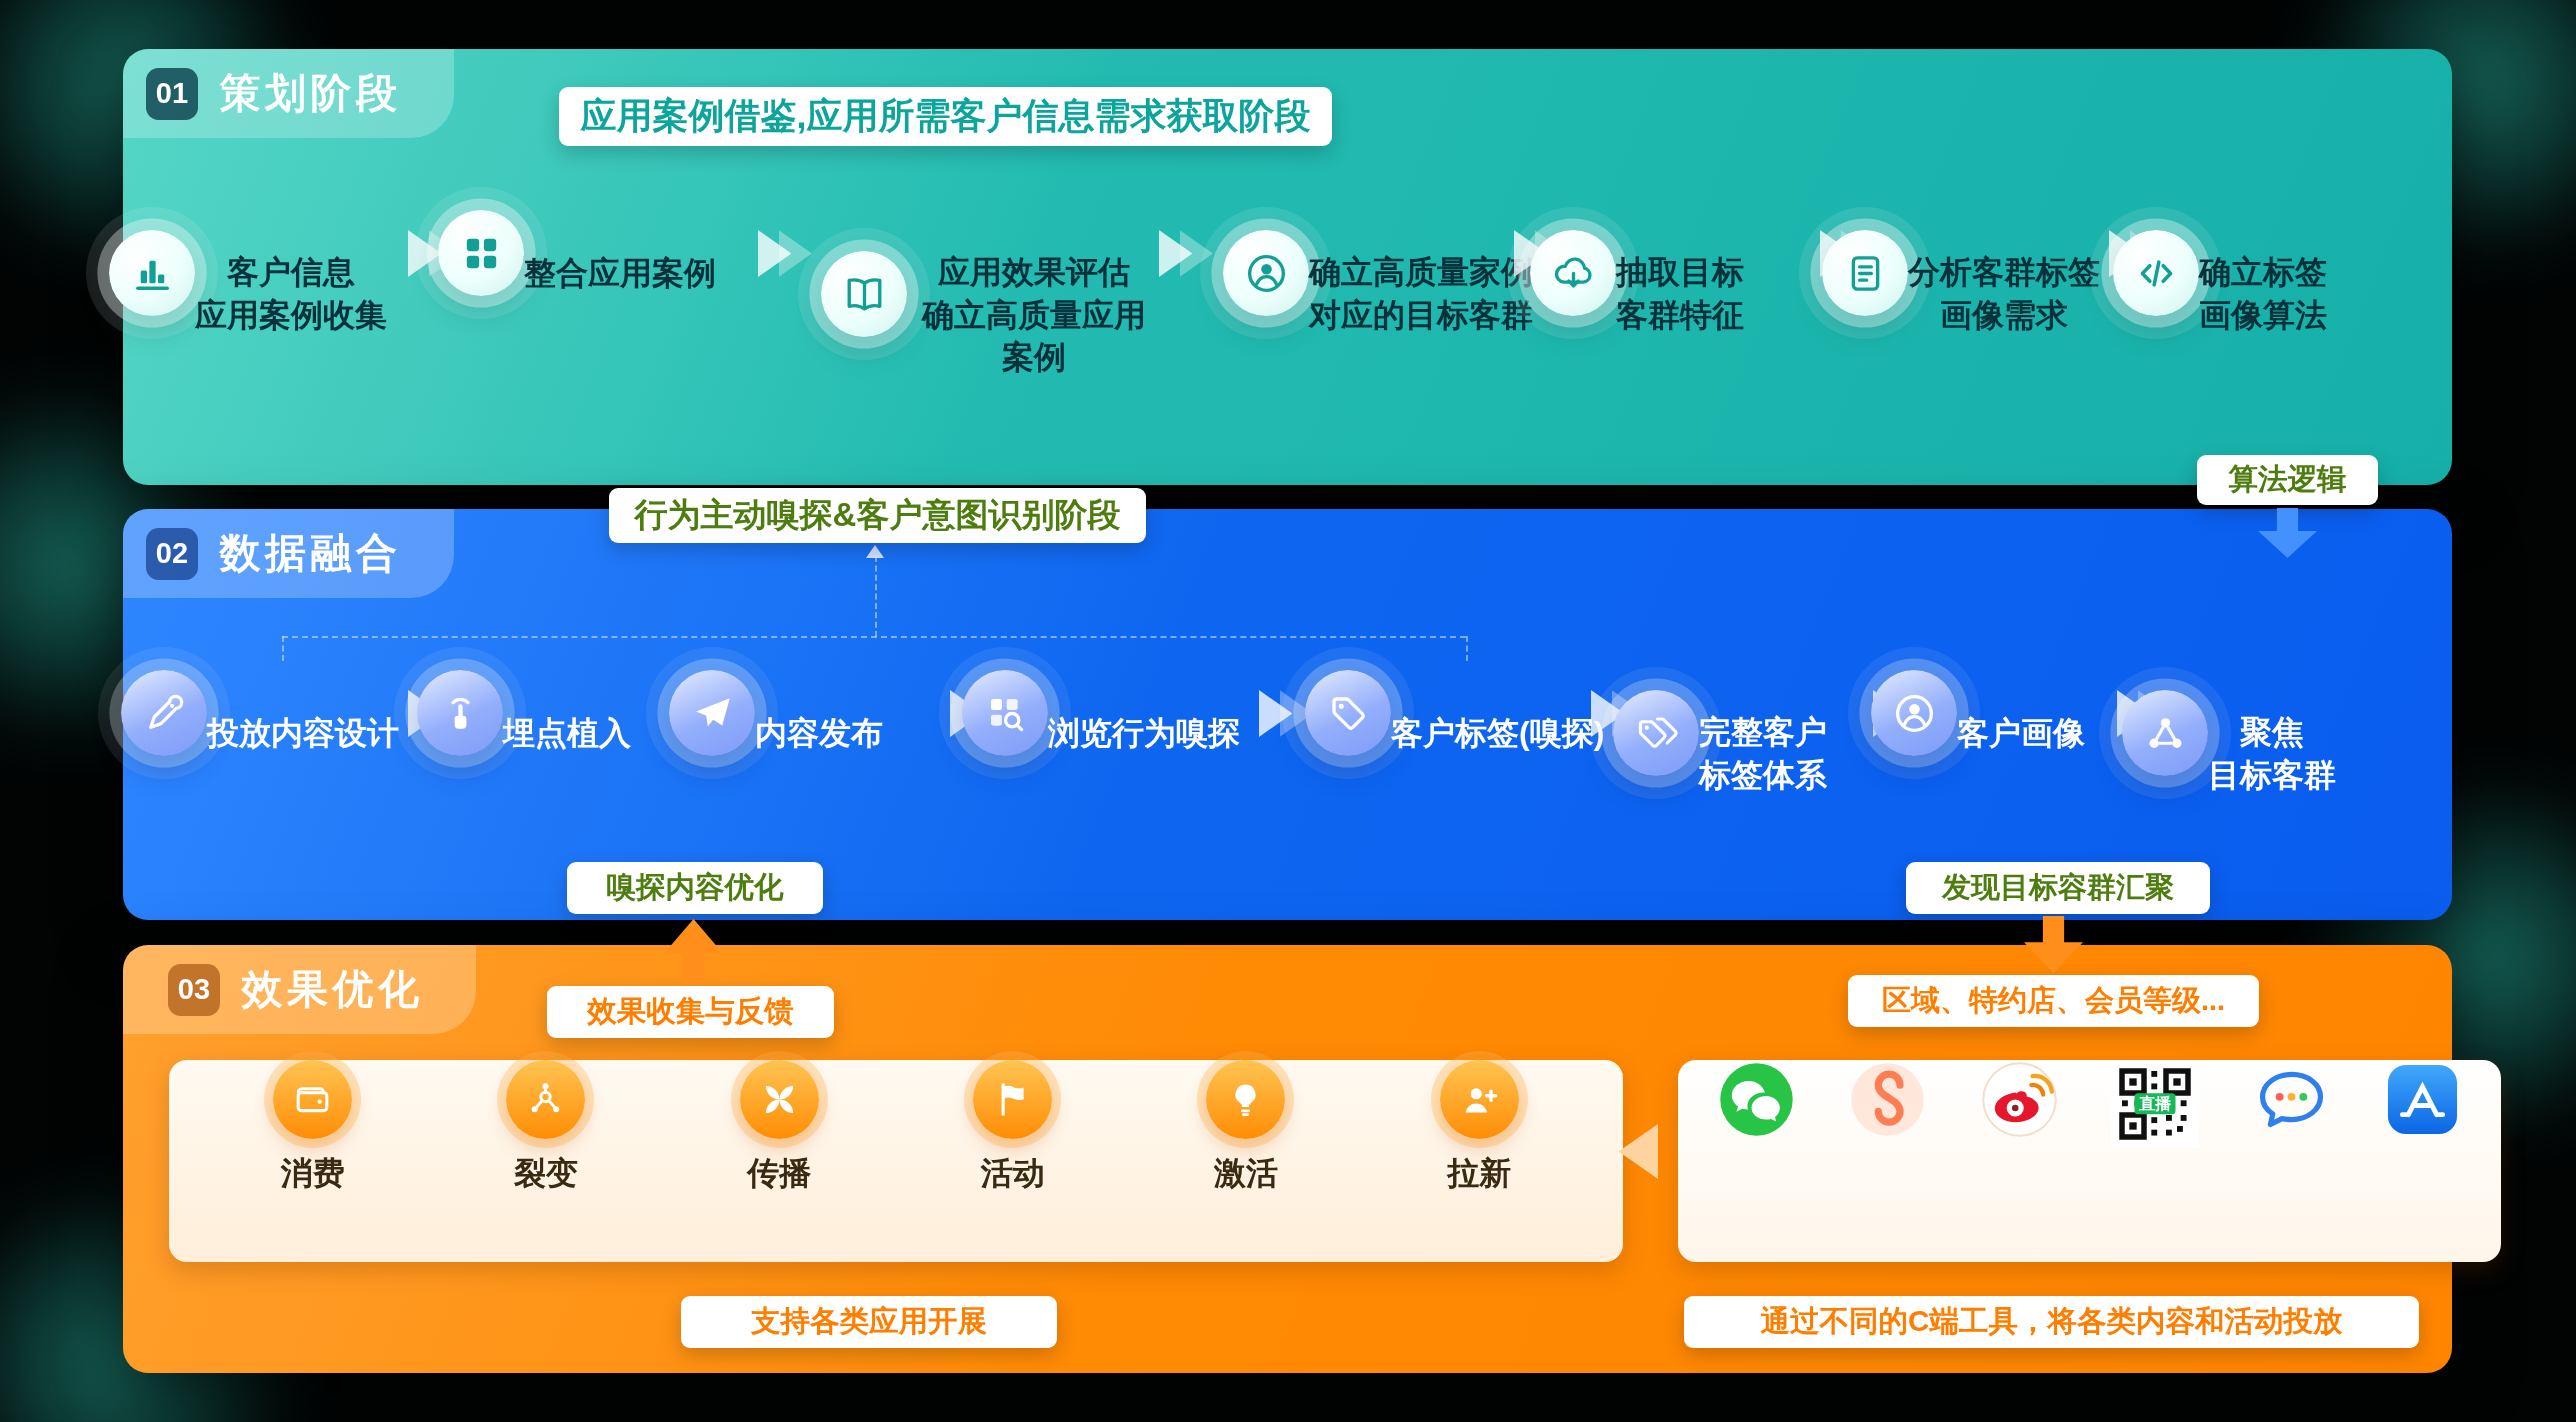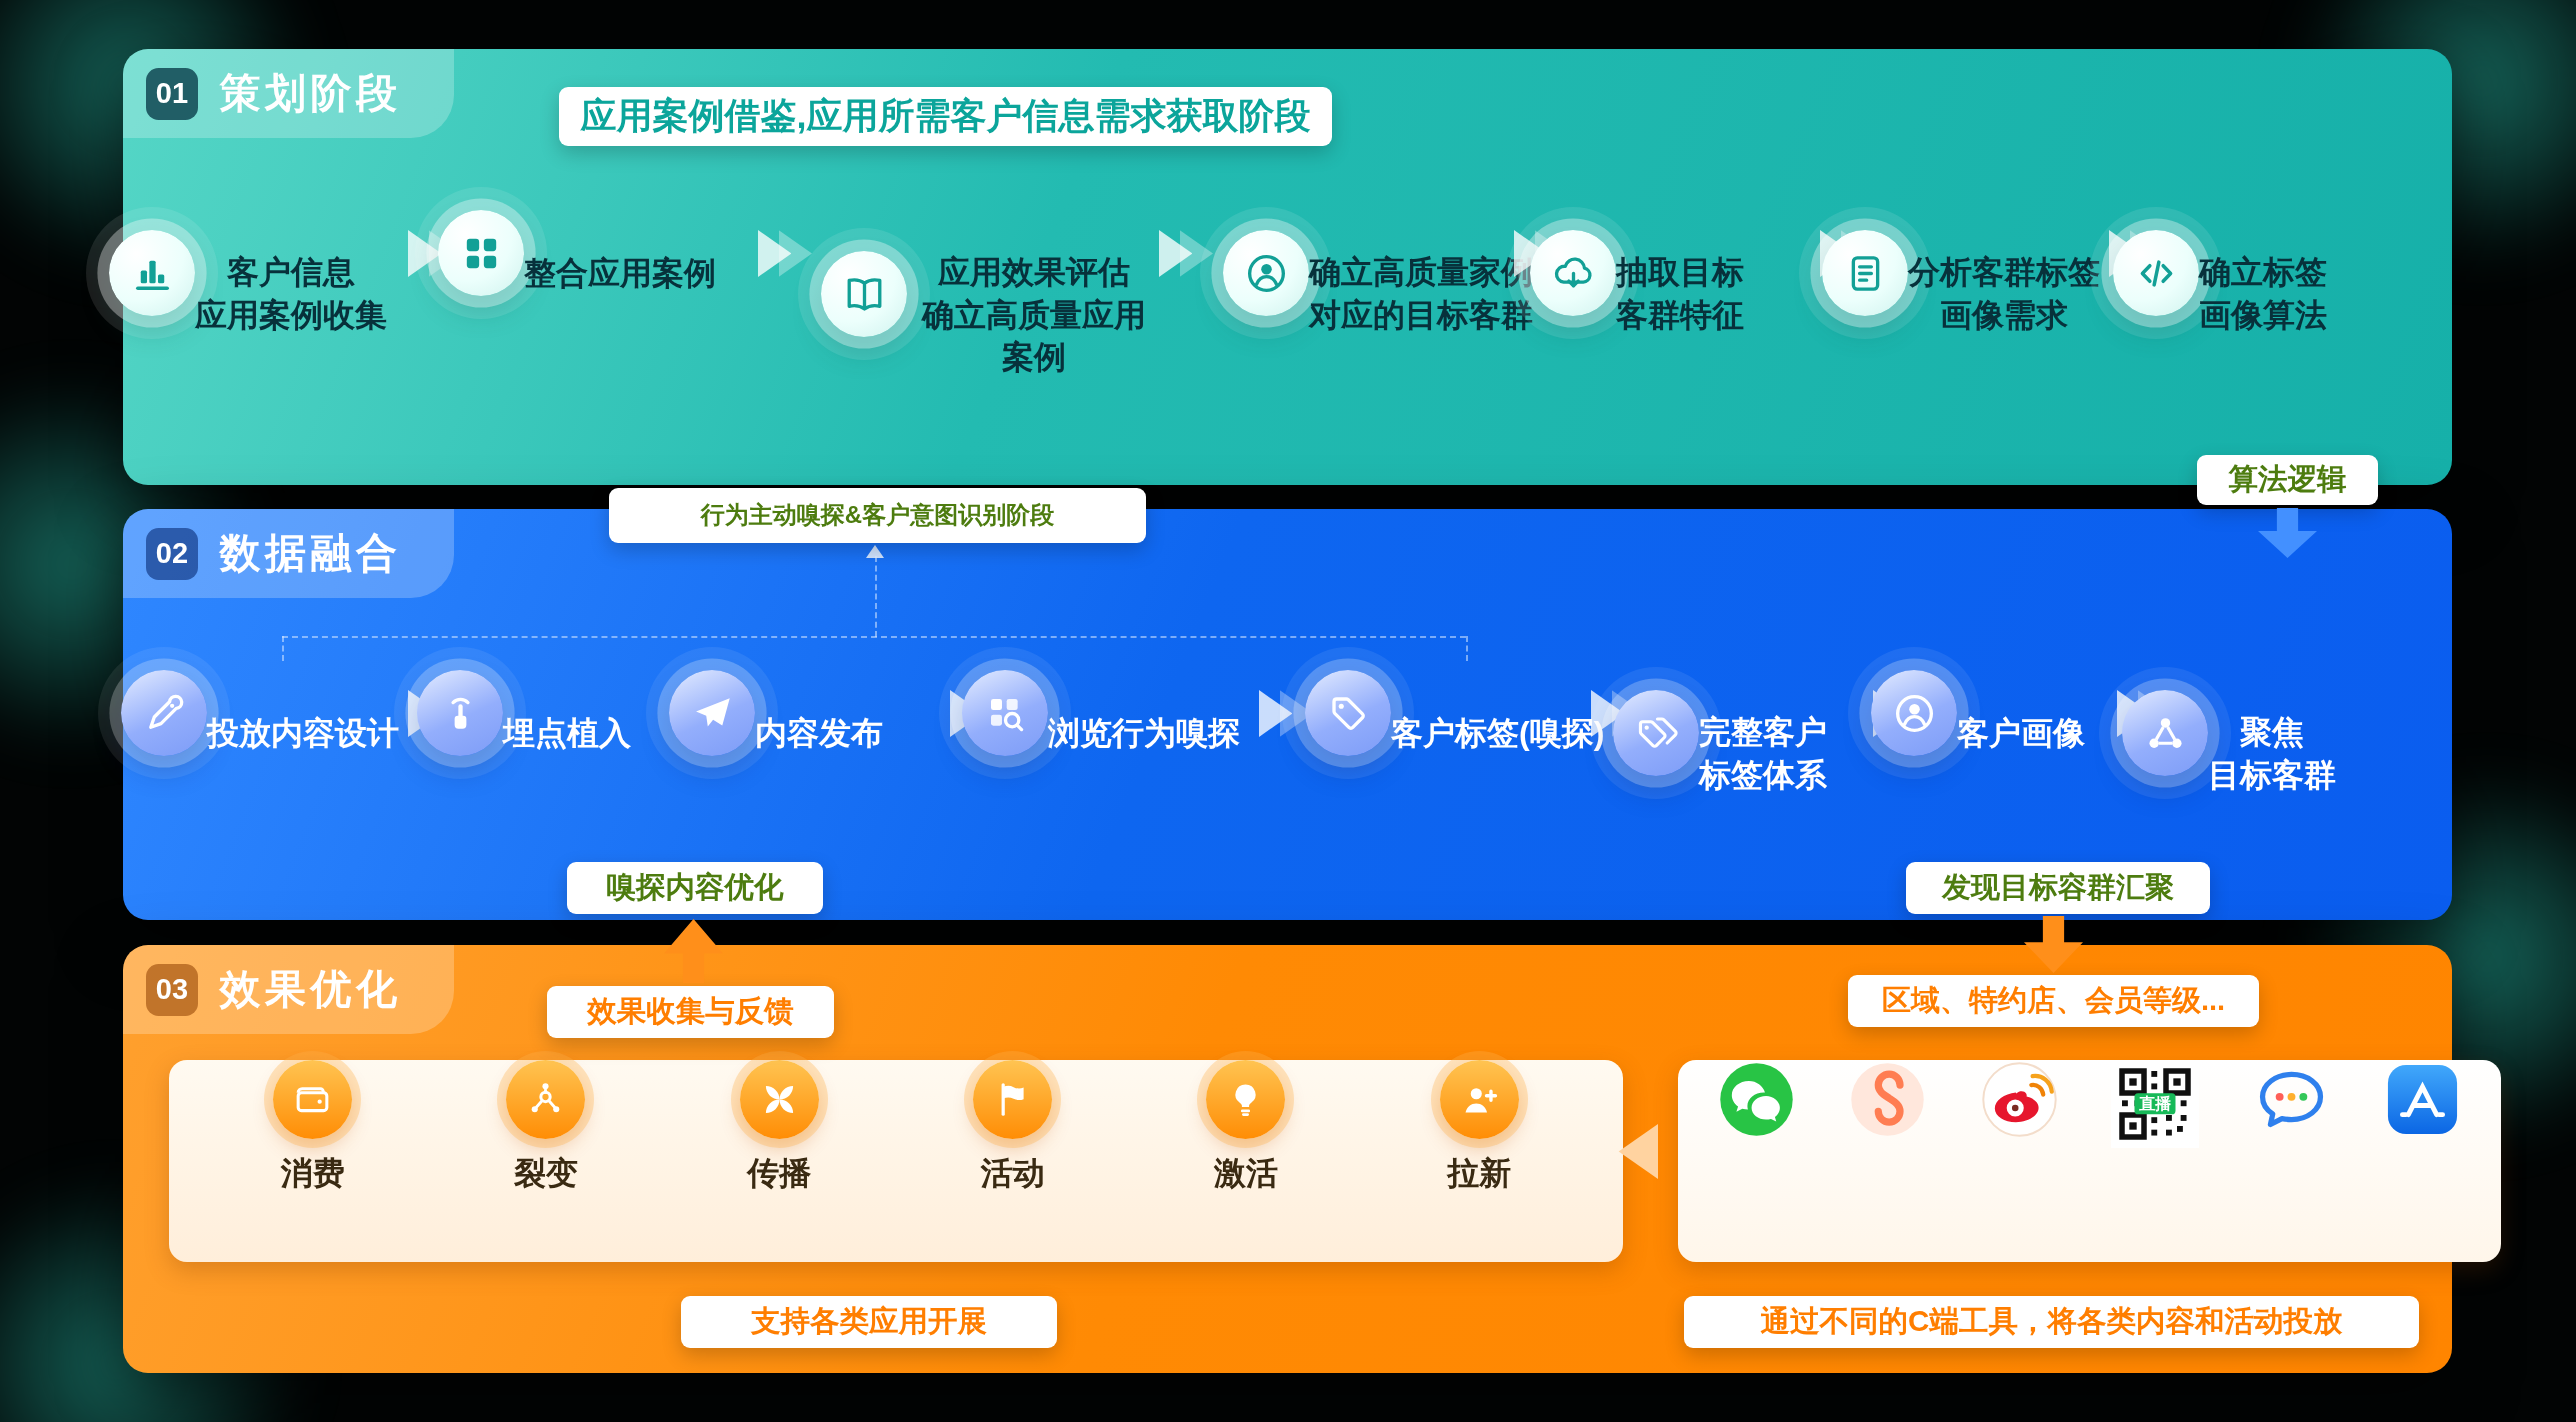--- a/index.html
+++ b/index.html
@@ -17,21 +17,21 @@
   .band2{top:509px;height:411px;background:linear-gradient(112deg,#2f87ff 0%,#0e66f0 45%,#0a5def 100%);}
   .band3{top:945px;height:428px;background:linear-gradient(112deg,#ffa02e 0%,#ff8a04 45%,#ff8500 100%);}
 
   
   .tab{position:absolute;top:0;left:0;height:89px;display:flex;align-items:center;gap:21.5px;
        padding:0 52px 0 23px;background:rgba(255,255,255,.24);border-radius:25px 0 43px 0;}
   .tab-num{min-width:52px;height:52px;border-radius:12.5px;display:flex;align-items:center;justify-content:center;
            color:#fff;font-weight:700;font-size:29px;}
   .band1 .tab-num{background:rgba(8,58,72,.78);}
   .band2 .tab-num{background:rgba(9,44,116,.6);}
-  .band3 .tab-num{background:rgba(142,62,0,.55);}
+  .band3 .tab-num{background:rgba(142,62,0,.55);margin-left:22px;}
   .tab-title{color:#fff;font-size:41px;font-weight:700;letter-spacing:4.5px;}
 
   
   .pill{position:absolute;background:#fff;border-radius:9px;display:flex;align-items:center;justify-content:center;
         font-weight:700;box-shadow:0 7.2px 19.7px rgba(0,0,0,.2);white-space:nowrap;z-index:5;}
   .pill.t{color:#0ba59b;}
   .pill.b{color:#4d7c0f;}
   .pill.o{color:#ff7e00;}
 
   
@@ -194,21 +194,21 @@
   </div>
 
   <div class="pill b" style="left:2197px;top:455px;width:181px;height:50px;font-size:29.5px">算法逻辑</div>
   <div class="flow arrow-down blue" style="left:2258px;top:508px;width:59px;height:50px"></div>
 
   <div class="band band2">
     <div class="tab">
       <div class="tab-num">02</div>
       <div class="tab-title">数据融合</div>
     </div>
-    <div class="pill b" style="left:486px;top:-21.5px;width:537px;height:55px;font-size:24px">行为主动嗅探&amp;客户意图识别阶段</div>
+    <div class="pill b" style="left:486px;top:-21.5px;width:537px;height:55px;font-size:33px">行为主动嗅探&amp;客户意图识别阶段</div>
 
     <div class="dash-h" style="left:159px;top:127px;width:1184px"></div>
     <div class="dash-v" style="left:159px;top:127px;height:25px"></div>
     <div class="dash-v" style="left:1343px;top:127px;height:25px"></div>
     <div class="dash-v" style="left:752px;top:47px;height:81px"></div>
     <div class="dash-arrow" style="left:743px;top:36px"></div>
 
     <div class="step" style="left:159px;width:322px">
       <div class="disc">
         <svg viewBox="0 0 24 24">

